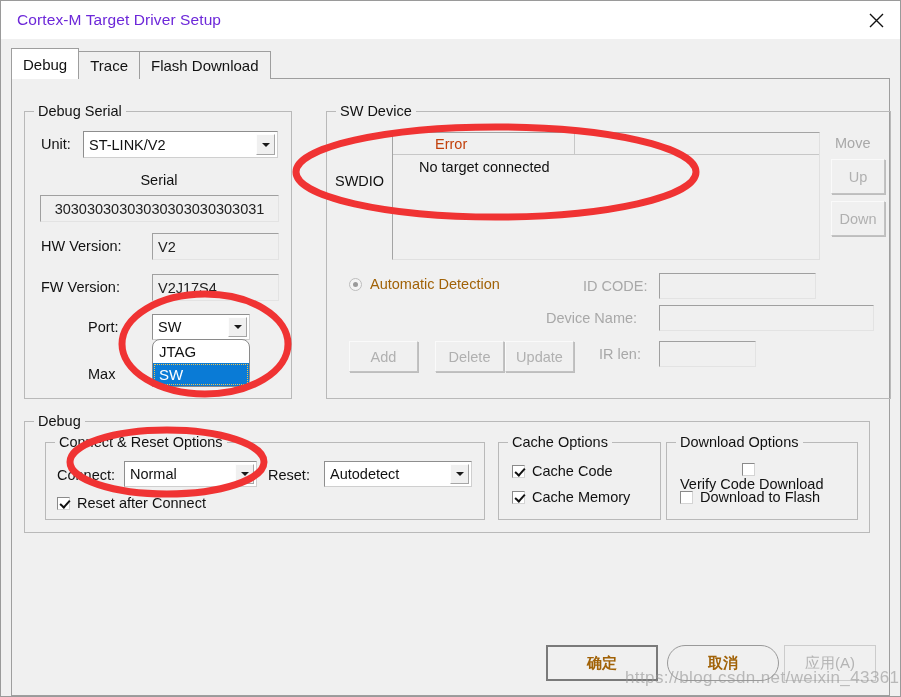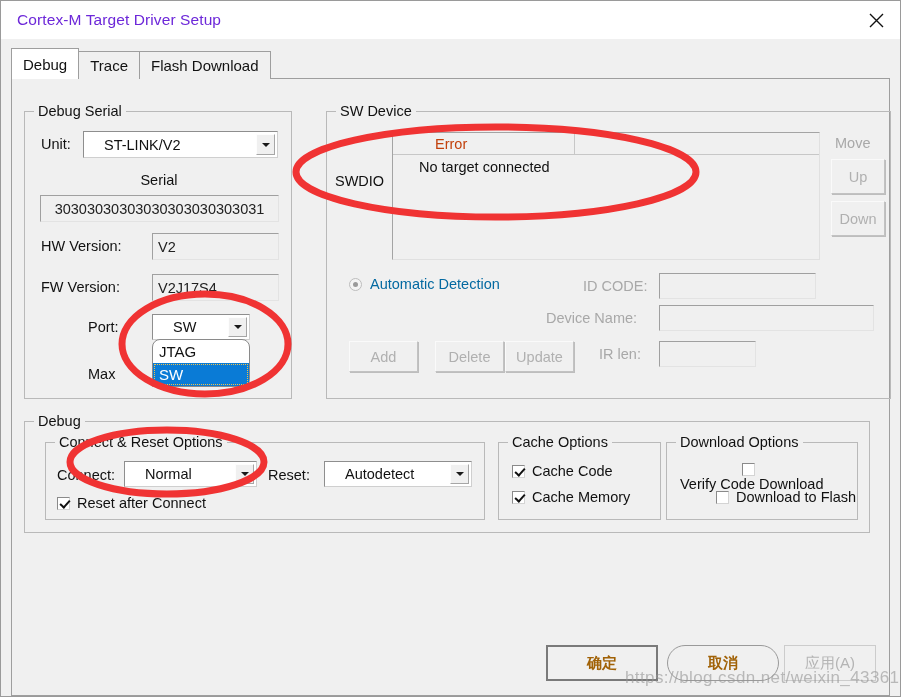--- a/index.html
+++ b/index.html
@@ -130,21 +130,21 @@
     border-right-color: #cfcfcf;
     border-bottom-color: #cfcfcf;
     box-sizing: border-box;
     display: flex; align-items: center;
     font-size: 14.5px;
     color: #111;
     cursor: pointer;
   }
   .combo .val {
     flex: 1 1 auto;
-    padding-left: 20px;
+    padding-left: 5px;
     white-space: nowrap;
     overflow: hidden;
   }
   .combo .arrow {
     width: 19px; height: calc(100% - 4px);
     margin: 2px;
     background: #f0f0f0;
     border: 1px solid #a6a6a6;
     border-top-color: #fdfdfd;
     border-left-color: #fdfdfd;
@@ -203,21 +203,21 @@
     border: solid #101010;
     border-width: 0 2px 2px 0;
     transform: rotate(42deg);
   }
 
   
   .radio {
     position: absolute;
     display: flex; align-items: center;
     font-size: 14.5px;
-    color: #0369a1;
+    color: #a16207;
     white-space: nowrap;
     cursor: default;
   }
   .radio .dot {
     width: 13px; height: 13px;
     border-radius: 50%;
     background: #f4f4f4;
     border: 1px solid #bdbdbd;
     margin-right: 8px;
     position: relative;
@@ -493,21 +493,21 @@
           <span>Cache Memory</span>
         </div>
       </div>
 
       <div class="group" style="left:641px; top:20px; width:192px; height:78px;">
         <div class="legend">Download Options</div>
         <div class="check" style="left:13px; top:20px;flex-direction:column;">
           <span class="box"></span>
           <span>Verify Code Download</span>
         </div>
-        <div class="check" style="left:13px; top:46px;margin-left:36px;">
+        <div class="check" style="left:13px; top:46px;">
           <span class="box"></span>
           <span>Download to Flash</span>
         </div>
       </div>
     </div>
 
     <div class="footer">
       <div class="fbtn default" style="left:534px; width:112px;">
         <span>确定</span>
       </div>

